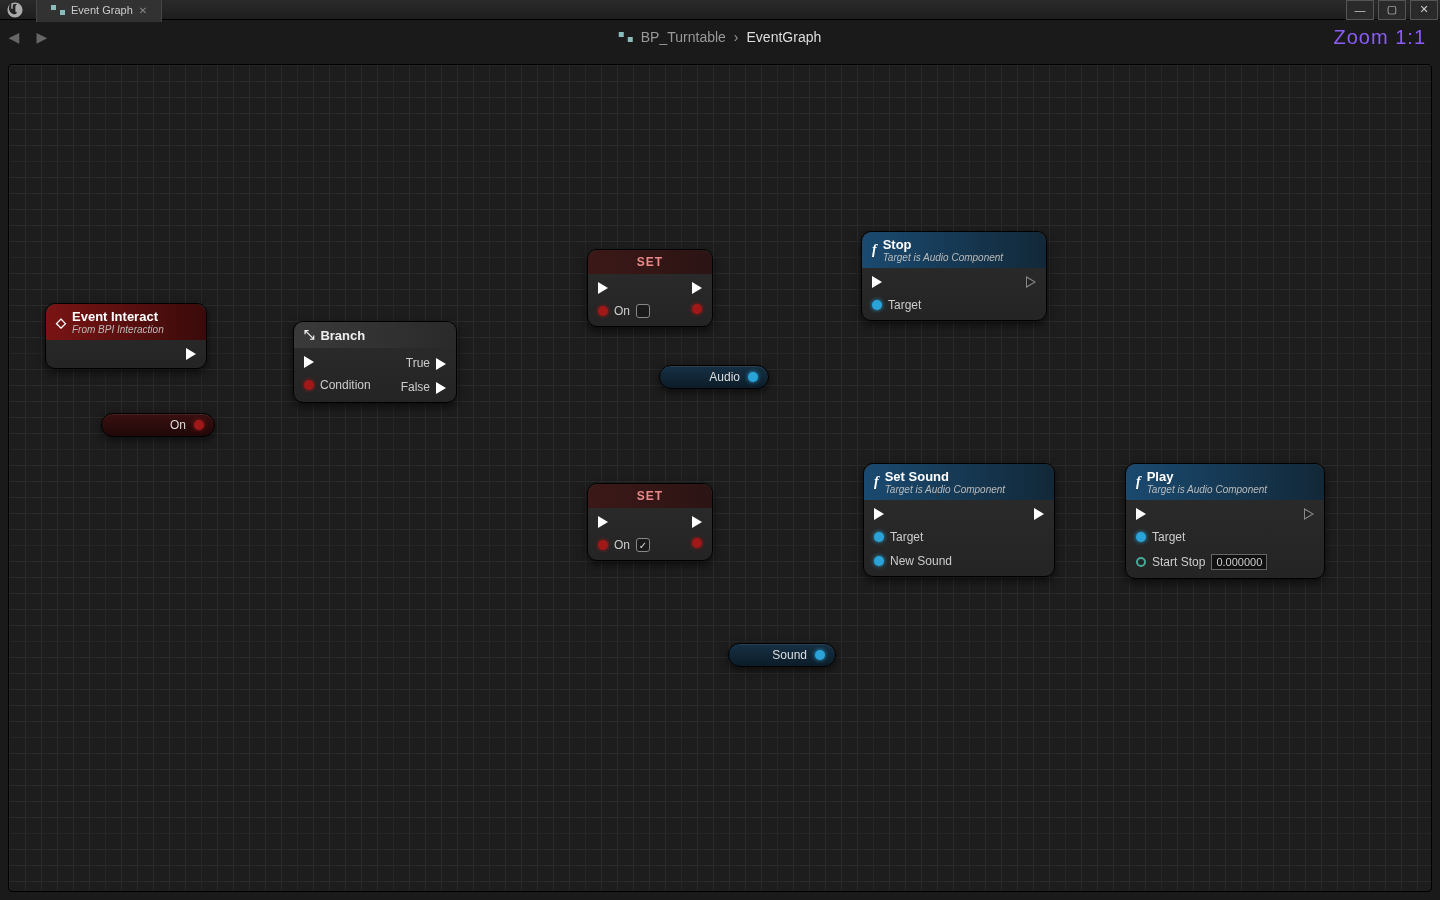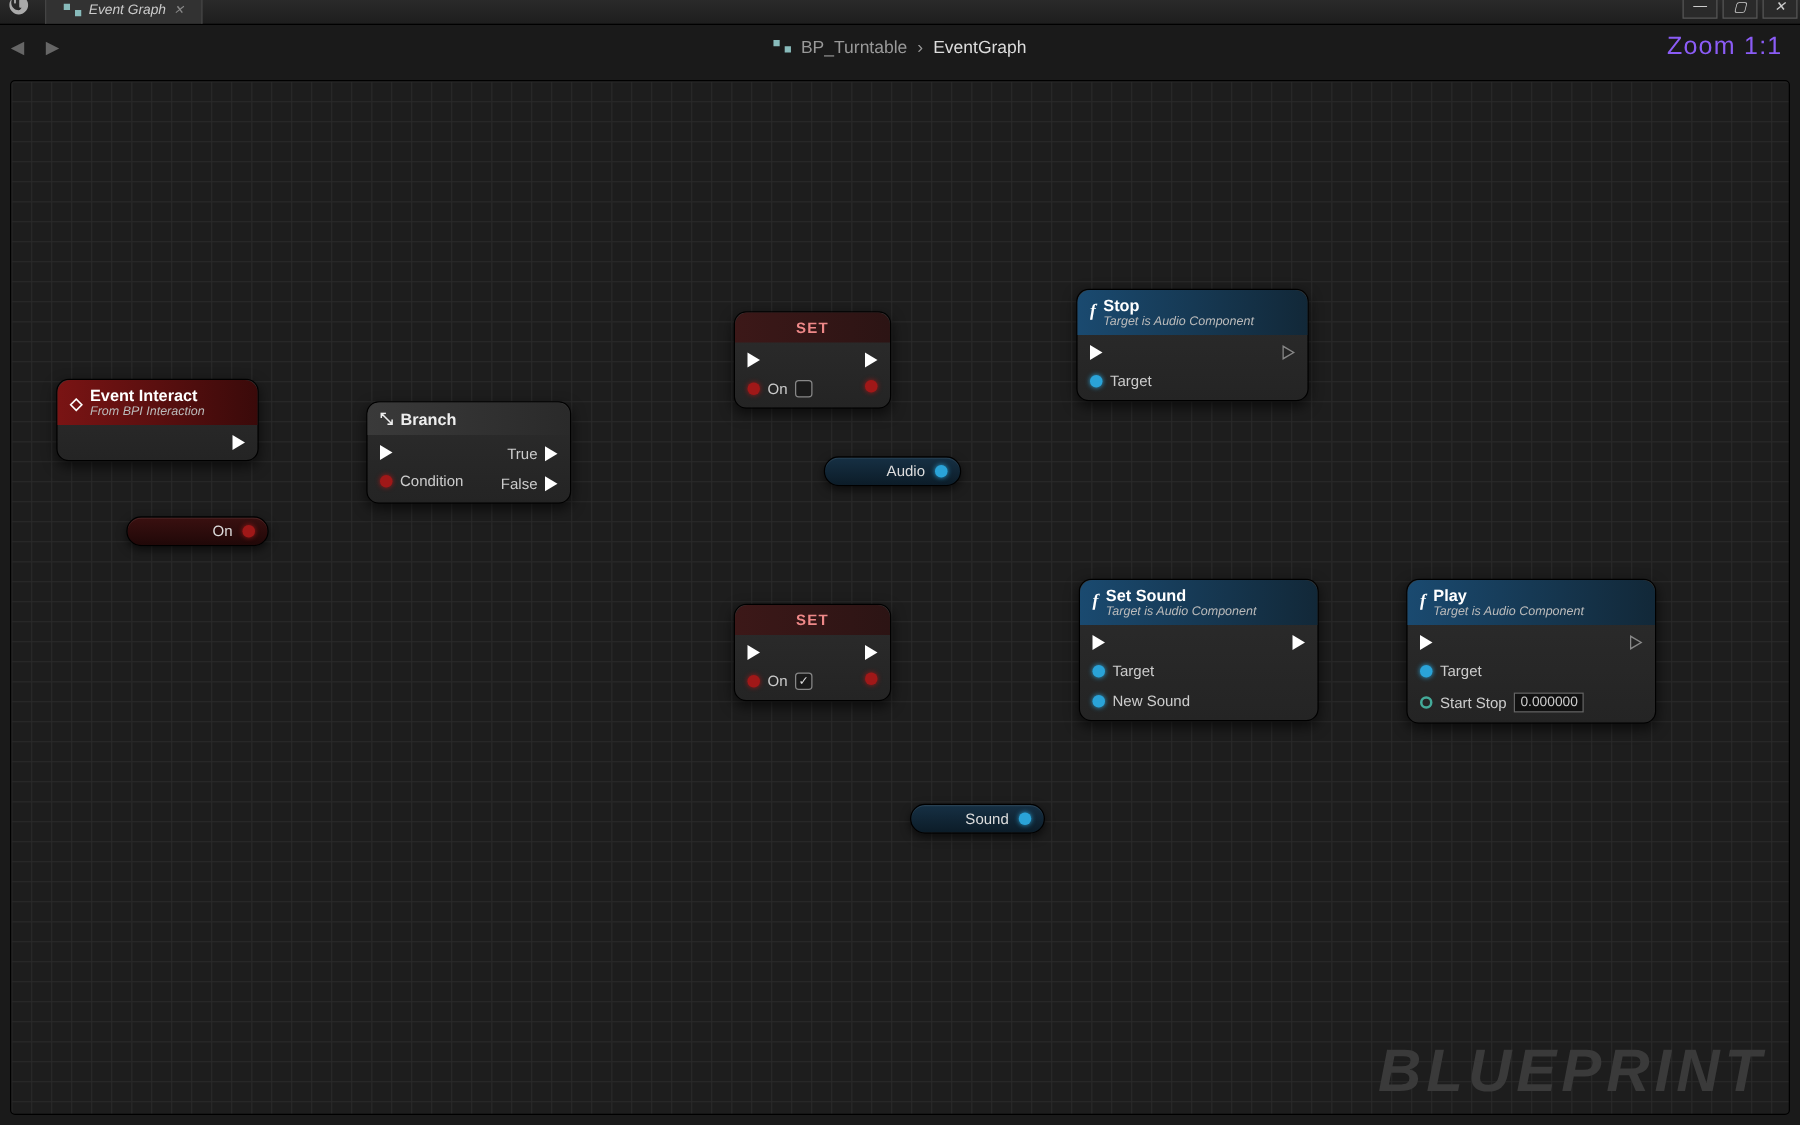--- a/index.html
+++ b/index.html
@@ -1,19 +1,19 @@
 <!DOCTYPE html>
 <html><head>
 <meta charset="utf-8">
 <style>
 * { margin:0; padding:0; box-sizing:border-box; font-family:"Segoe UI",Arial,sans-serif; }
 body { background:#1a1a1a; width:1440px; height:900px; overflow:hidden; position:relative; }
 
 
-.titlebar { height:20px; background:linear-gradient(#2a2a2a,#1e1e1e); border-bottom:1px solid #000; display:flex; align-items:flex-end;font-style:italic; }
+.titlebar { height:20px; background:linear-gradient(#2a2a2a,#1e1e1e); border-bottom:1px solid #000; display:flex; align-items:center; }
 .ue-logo { width:30px; height:30px; display:flex; align-items:center; justify-content:center; color:#aaa; }
 .tab { background:#323232; height:24px; margin-left:6px; padding:0 14px; display:flex; align-items:center; border:1px solid #444; border-bottom:none; font-size:11px; color:#ccc; gap:6px; }
 .tab-close { color:#888; font-size:10px; }
 .winbtns { margin-left:auto; display:flex; }
 .winbtn { width:28px; height:20px; margin:4px 2px; background:#2a2a2a; border:1px solid #555; display:flex; align-items:center; justify-content:center; color:#ccc; font-size:11px; }
 
 
 .crumbs { height:34px; display:flex; align-items:center; color:#999; font-size:14px; position:relative; }
 .navarrow { width:20px; height:20px; margin:0 4px; color:#666; display:flex; align-items:center; justify-content:center; }
 .crumb-center { position:absolute; left:50%; transform:translateX(-50%); display:flex; align-items:center; gap:8px; }
@@ -36,21 +36,21 @@
 .node { position:absolute; background:linear-gradient(#2c2c2c,#242424); border:1px solid #000; border-radius:10px; box-shadow:0 4px 10px rgba(0,0,0,.6),inset 0 1px 0 rgba(255,255,255,.05); color:#ccc; font-size:12px; }
 .node-header { padding:5px 10px; border-radius:10px 10px 0 0; font-weight:bold; font-size:13px; display:flex; align-items:center; gap:6px; }
 .hdr-red { background:linear-gradient(90deg,#7a1414,#3a0a0a); color:#fff; }
 .hdr-blue { background:linear-gradient(90deg,#1a4a70,#122838); color:#fff; }
 .hdr-gray { background:linear-gradient(90deg,#3a3a3a,#2a2a2a); color:#eee; }
 .hdr-set { background:linear-gradient(90deg,#3c1818,#2c1414); color:#e88; text-align:left; justify-content:center; font-size:12px; letter-spacing:1px; }
 .sub { font-size:10px; font-style:italic; color:#bbb; font-weight:normal; display:block; }
 .node-body { padding:8px 10px; display:flex; justify-content:space-between; gap:14px; }
 .col { display:flex; flex-direction:column; gap:10px; }
 .pin { display:flex; align-items:center; gap:6px; white-space:nowrap; }
-.pin.right { flex-direction:row-reverse; }
+.pin.right { flex-direction:row-reverse;align-items:flex-end; }
 .execpin { width:0; height:0; border-top:6px solid transparent; border-bottom:6px solid transparent; border-left:10px solid #fff; }
 .execpin.hollow { border-left-color:transparent; position:relative; }
 .execpin.hollow::before { content:""; position:absolute; left:-10px; top:-6px; width:0; height:0; border-top:6px solid transparent; border-bottom:6px solid transparent; border-left:10px solid #888; }
 .execpin.hollow::after { content:""; position:absolute; left:-9px; top:-4px; width:0; height:0; border-top:4px solid transparent; border-bottom:4px solid transparent; border-left:7px solid #242424; }
 .datapin { width:10px; height:10px; border-radius:50%; }
 .dp-red { background:#a01818; box-shadow:0 0 4px #a01818; }
 .dp-blue { background:#2aa3d8; box-shadow:0 0 4px #2aa3d8; }
 .dp-green-h { width:10px; height:10px; border-radius:50%; border:2px solid #4a9; background:transparent; }
 .chk { width:14px; height:14px; border:1px solid #888; border-radius:3px; display:inline-flex; align-items:center; justify-content:center; background:#1a1a1a; }
 .chk.on::after { content:"✓"; font-size:10px; color:#ddd; }
@@ -319,14 +319,13 @@
   </div>
   <div class="pill pill-blue" style="left:650px; top:300px; width:110px; justify-content:flex-end;text-align:center;">
     <span>Audio</span>
       <div class="datapin dp-blue"></div>
   </div>
   <div class="pill pill-blue" style="left:719px; top:578px; width:108px; justify-content:flex-end;">
     <span>Sound</span>
       <div class="datapin dp-blue"></div>
   </div>
 
-  <div class="watermark">BLUEPRINT</div>
 </div>
 
 </body></html>

